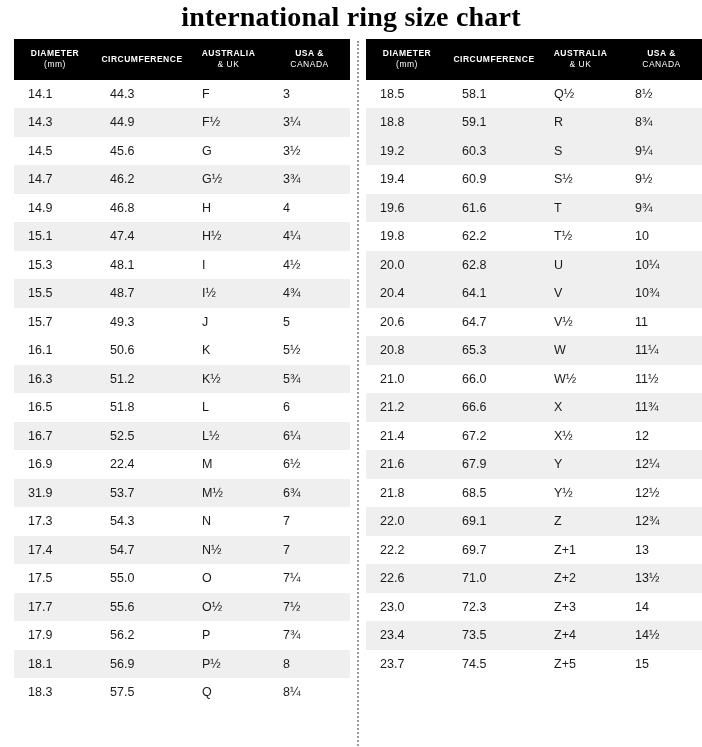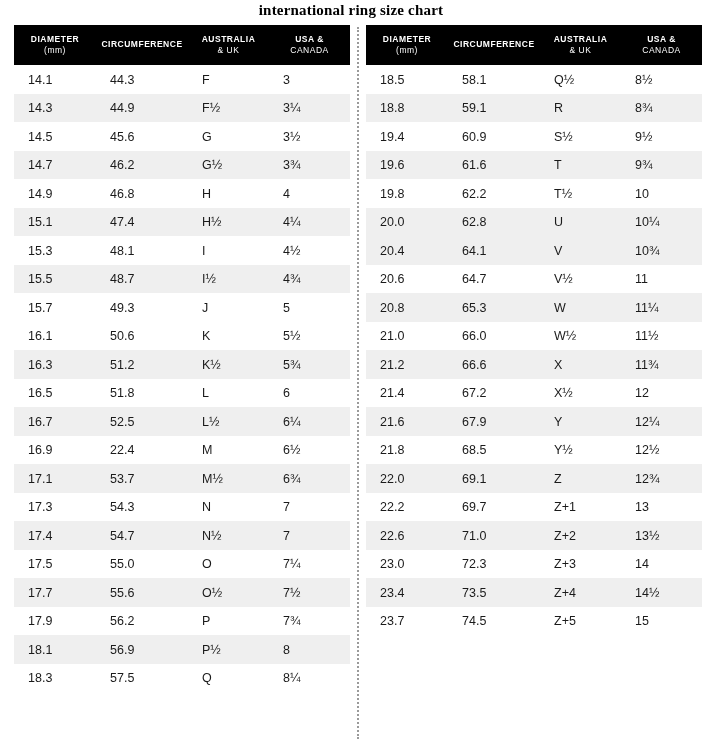--- a/index.html
+++ b/index.html
@@ -14,21 +14,21 @@
   .page {
     position: relative;
     width: 702px;
     height: 747px;
     background: #ffffff;
     overflow: hidden;
   }
   .chart-title {
     font-family: "Liberation Serif", serif;
     font-weight: bold;
-    font-size: 15px;
+    font-size: 28px;
     text-align: center;
     color: #000000;
     letter-spacing: 0.2px;
     padding: 2px 0 6px 0;
     margin: 0;
     line-height: 1.1;
   }
   .tables {
     display: flex;
     flex-direction: row;
@@ -203,21 +203,21 @@
               <td>L½</td>
               <td>6¼</td>
             </tr>
             <tr class="odd">
               <td>16.9</td>
               <td>22.4</td>
               <td>M</td>
               <td>6½</td>
             </tr>
             <tr class="even">
-              <td>17.1</td>
+              <td>31.9</td>
               <td>53.7</td>
               <td>M½</td>
               <td>6¾</td>
             </tr>
             <tr class="odd">
               <td>17.3</td>
               <td>54.3</td>
               <td>N</td>
               <td>7</td>
             </tr>
@@ -298,20 +298,26 @@
               <td>58.1</td>
               <td>Q½</td>
               <td>8½</td>
             </tr>
             <tr class="even">
               <td>18.8</td>
               <td>59.1</td>
               <td>R</td>
               <td>8¾</td>
             </tr>
+            <tr class="even">
+              <td>19.2</td>
+              <td>60.3</td>
+              <td>S</td>
+              <td>9¼</td>
+            </tr>
             <tr class="odd">
               <td>19.4</td>
               <td>60.9</td>
               <td>S½</td>
               <td>9½</td>
             </tr>
             <tr class="even">
               <td>19.6</td>
               <td>61.6</td>
               <td>T</td>

